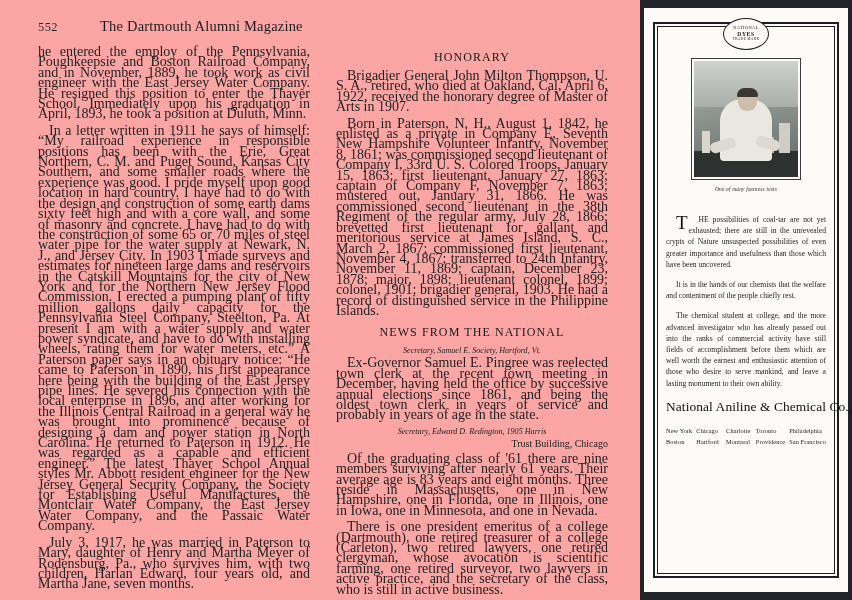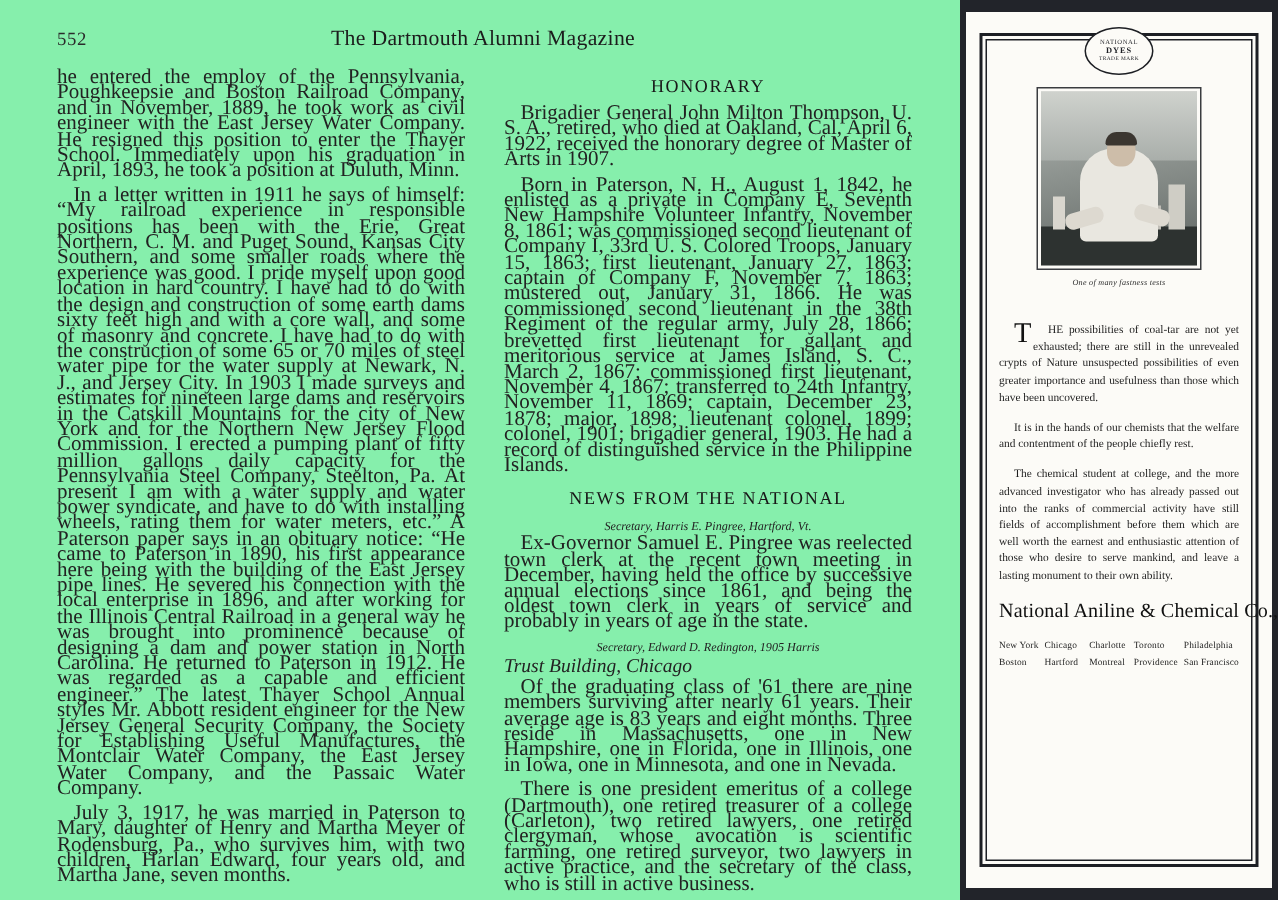--- a/index.html
+++ b/index.html
@@ -21,37 +21,37 @@
     display: flex;
   }
 
   
   .page-left {
     position: relative;
     width: 640px;
     height: 600px;
     box-sizing: border-box;
     padding: 18px 26px 14px 34px;
-    background: #86efac;
+    background: #fca5a5;
   }
   .page-head {
     display: flex;
     align-items: baseline;
     margin-bottom: 12px;
     padding-left: 4px;
   }
   .folio {
     font-size: 12.5px;
     letter-spacing: 0.4px;
     color: #2b2b2b;
     width: 62px;
   }
   .running-title {
     flex: 1;
-    text-align: center;
+    text-align: left;
     font-size: 14.5px;
     letter-spacing: 0.2px;
     color: #1c1c1c;
     padding-right: 70px;
   }
   .cols {
     display: flex;
     gap: 26px;
     padding-left: 4px;
   }
@@ -90,25 +90,24 @@
   .class-sub {
     margin: 0 0 2px 0;
     text-align: center;
     font-size: 8.1px;
     font-style: italic;
     line-height: 10px;
     color: #222;
   }
   .class-sub2 {
     margin: 0 0 5px 0;
-    text-align: left;
-    font-size: 13px;
+    text-align: right;
+    font-size: 10px;
     line-height: 10px;
     color: #222;
-    font-style: italic;
   }
 
   
   .page-right {
     position: relative;
     width: 212px;
     height: 600px;
     background: #ffffff;
   }
   .ad-dark {
@@ -351,21 +350,21 @@
         <p>July 3, 1917, he was married in Paterson to Mary, daughter of Henry and Martha Meyer of Rodensburg, Pa., who survives him, with two children, Harlan Edward, four years old, and Martha Jane, seven months.</p>
       </div>
 
       <div class="col">
         <div class="sec-head tight">HONORARY</div>
         <p>Brigadier General John Milton Thompson, U. S. A., retired, who died at Oakland, Cal, April 6, 1922, received the honorary degree of Master of Arts in 1907.</p>
         <p>Born in Paterson, N. H., August 1, 1842, he enlisted as a private in Company E, Seventh New Hampshire Volunteer Infantry, November 8, 1861; was commissioned second lieutenant of Company I, 33rd U. S. Colored Troops, January 15, 1863; first lieutenant, January 27, 1863; captain of Company F, November 7, 1863; mustered out, January 31, 1866. He was commissioned second lieutenant in the 38th Regiment of the regular army, July 28, 1866; brevetted first lieutenant for gallant and meritorious service at James Island, S. C., March 2, 1867; commissioned first lieutenant, November 4, 1867; transferred to 24th Infantry, November 11, 1869; captain, December 23, 1878; major, 1898; lieutenant colonel, 1899; colonel, 1901; brigadier general, 1903. He had a record of distinguished service in the Philippine Islands.</p>
 
         <div class="sec-head">NEWS FROM THE NATIONAL</div>
 
-        <div class="class-sub">Secretary, Harris E. Pingree, Hartford, Vt.</div>
+        <div class="class-sub">Secretary, Samuel E. Society, Hartford, Vt.</div>
         <p>Ex-Governor Samuel E. Pingree was reelected town clerk at the recent town meeting in December, having held the office by successive annual elections since 1861, and being the oldest town clerk in years of service and probably in years of age in the state.</p>
 
         <div class="class-sub">Secretary, Edward D. Redington, 1905 Harris</div>
         <div class="class-sub2">Trust Building, Chicago</div>
         <p>Of the graduating class of '61 there are nine members surviving after nearly 61 years. Their average age is 83 years and eight months. Three reside in Massachusetts, one in New Hampshire, one in Florida, one in Illinois, one in Iowa, one in Minnesota, and one in Nevada.</p>
         <p>There is one president emeritus of a college (Dartmouth), one retired treasurer of a college (Carleton), two retired lawyers, one retired clergyman, whose avocation is scientific farming, one retired surveyor, two lawyers in active practice, and the secretary of the class, who is still in active business.</p>
       </div>
 
     </div>
   </div>

